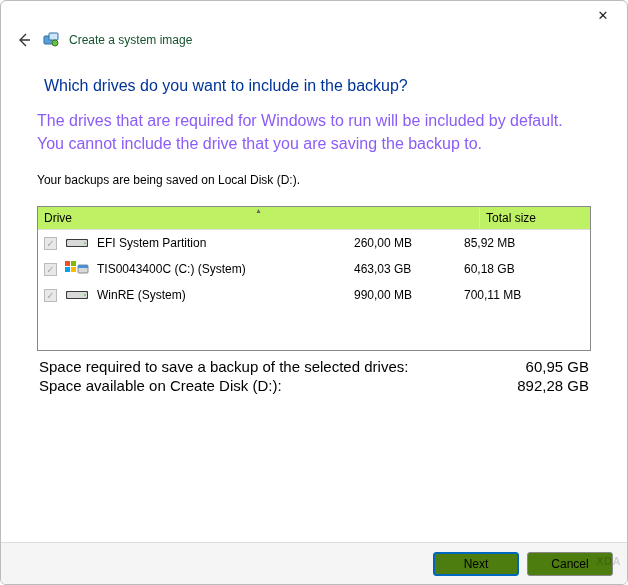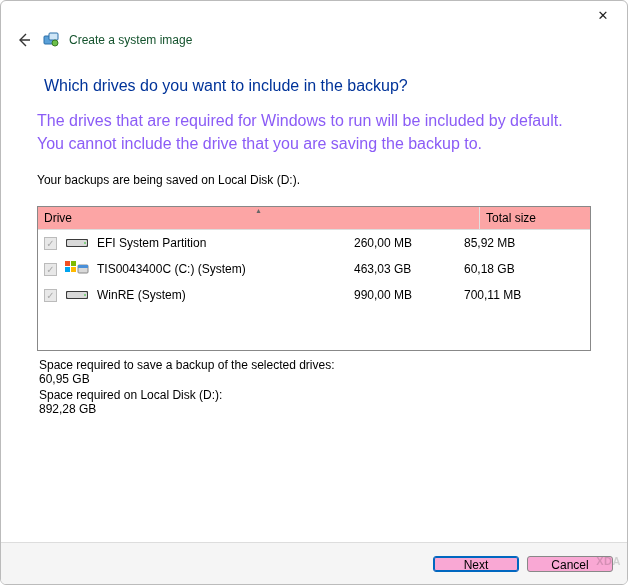--- a/index.html
+++ b/index.html
@@ -62,21 +62,21 @@
     font-size: 12px;
     margin: 0 0 19px 0;
   }
   .drive-table {
     border: 1px solid #888;
     width: 100%;
   }
   .dt-header {
     display: flex;
     font-size: 12px;
-    background: #fca5a5;
+    background: #bef264;
     border-bottom: 1px solid #ddd;
   }
   .dt-header > div {
     padding: 4px 6px;
     border-right: 1px solid #e0e0e0;
     position: relative;
   }
   .dt-header > div:last-child { border-right: none; }
   .col-drive { flex: 1 1 auto; }
   .col-total { width: 110px; flex: 0 0 110px; }
@@ -107,40 +107,39 @@
   }
   .drive-icon {
     width: 24px; height: 14px;
     display: inline-flex; align-items: center; justify-content: center;
     flex: 0 0 24px;
   }
   .drive-icon svg { display: block; }
   .summary-rows { margin-top: 6px; }
   .summary-row {
     display: flex; justify-content: space-between;
-    font-size: 12px;
+    font-size: 15px;
     padding: 1px 2px;
-    flex-direction: column;
   }
   .footer {
     position: absolute;
     left: 0; right: 0; bottom: 0;
     height: 42px;
     border-top: 1px solid #ddd;
     background: #f5f5f5;
     display: flex;
     justify-content: flex-end;
     align-items: center;
     gap: 8px;
     padding: 0 14px;
   }
   .btn {
     min-width: 86px;
-    height: 16px;
-    background: #f9a8d4;
+    height: 24px;
+    background: #4d7c0f;
     border: 1px solid #888;
     border-radius: 3px;
     font-size: 12px;
     cursor: pointer;
   }
   .btn.primary {
     border: 1px solid #0067c0;
     box-shadow: 0 0 0 1px #0067c0 inset;
   }
   .watermark {
@@ -243,21 +242,21 @@
         </div>
       </div>
   </div>
 
   <div class="summary-rows">
     <div class="summary-row">
       <span>Space required to save a backup of the selected drives:</span>
       <span>60,95 GB</span>
     </div>
     <div class="summary-row">
-      <span>Space required on Local Disk (D:):</span>
+      <span>Space available on Create Disk (D:):</span>
       <span>892,28 GB</span>
     </div>
   </div>
 </div>
 
 <div class="footer">
   <button class="btn primary">Next</button>
   <button class="btn">Cancel</button>
 </div>
 

